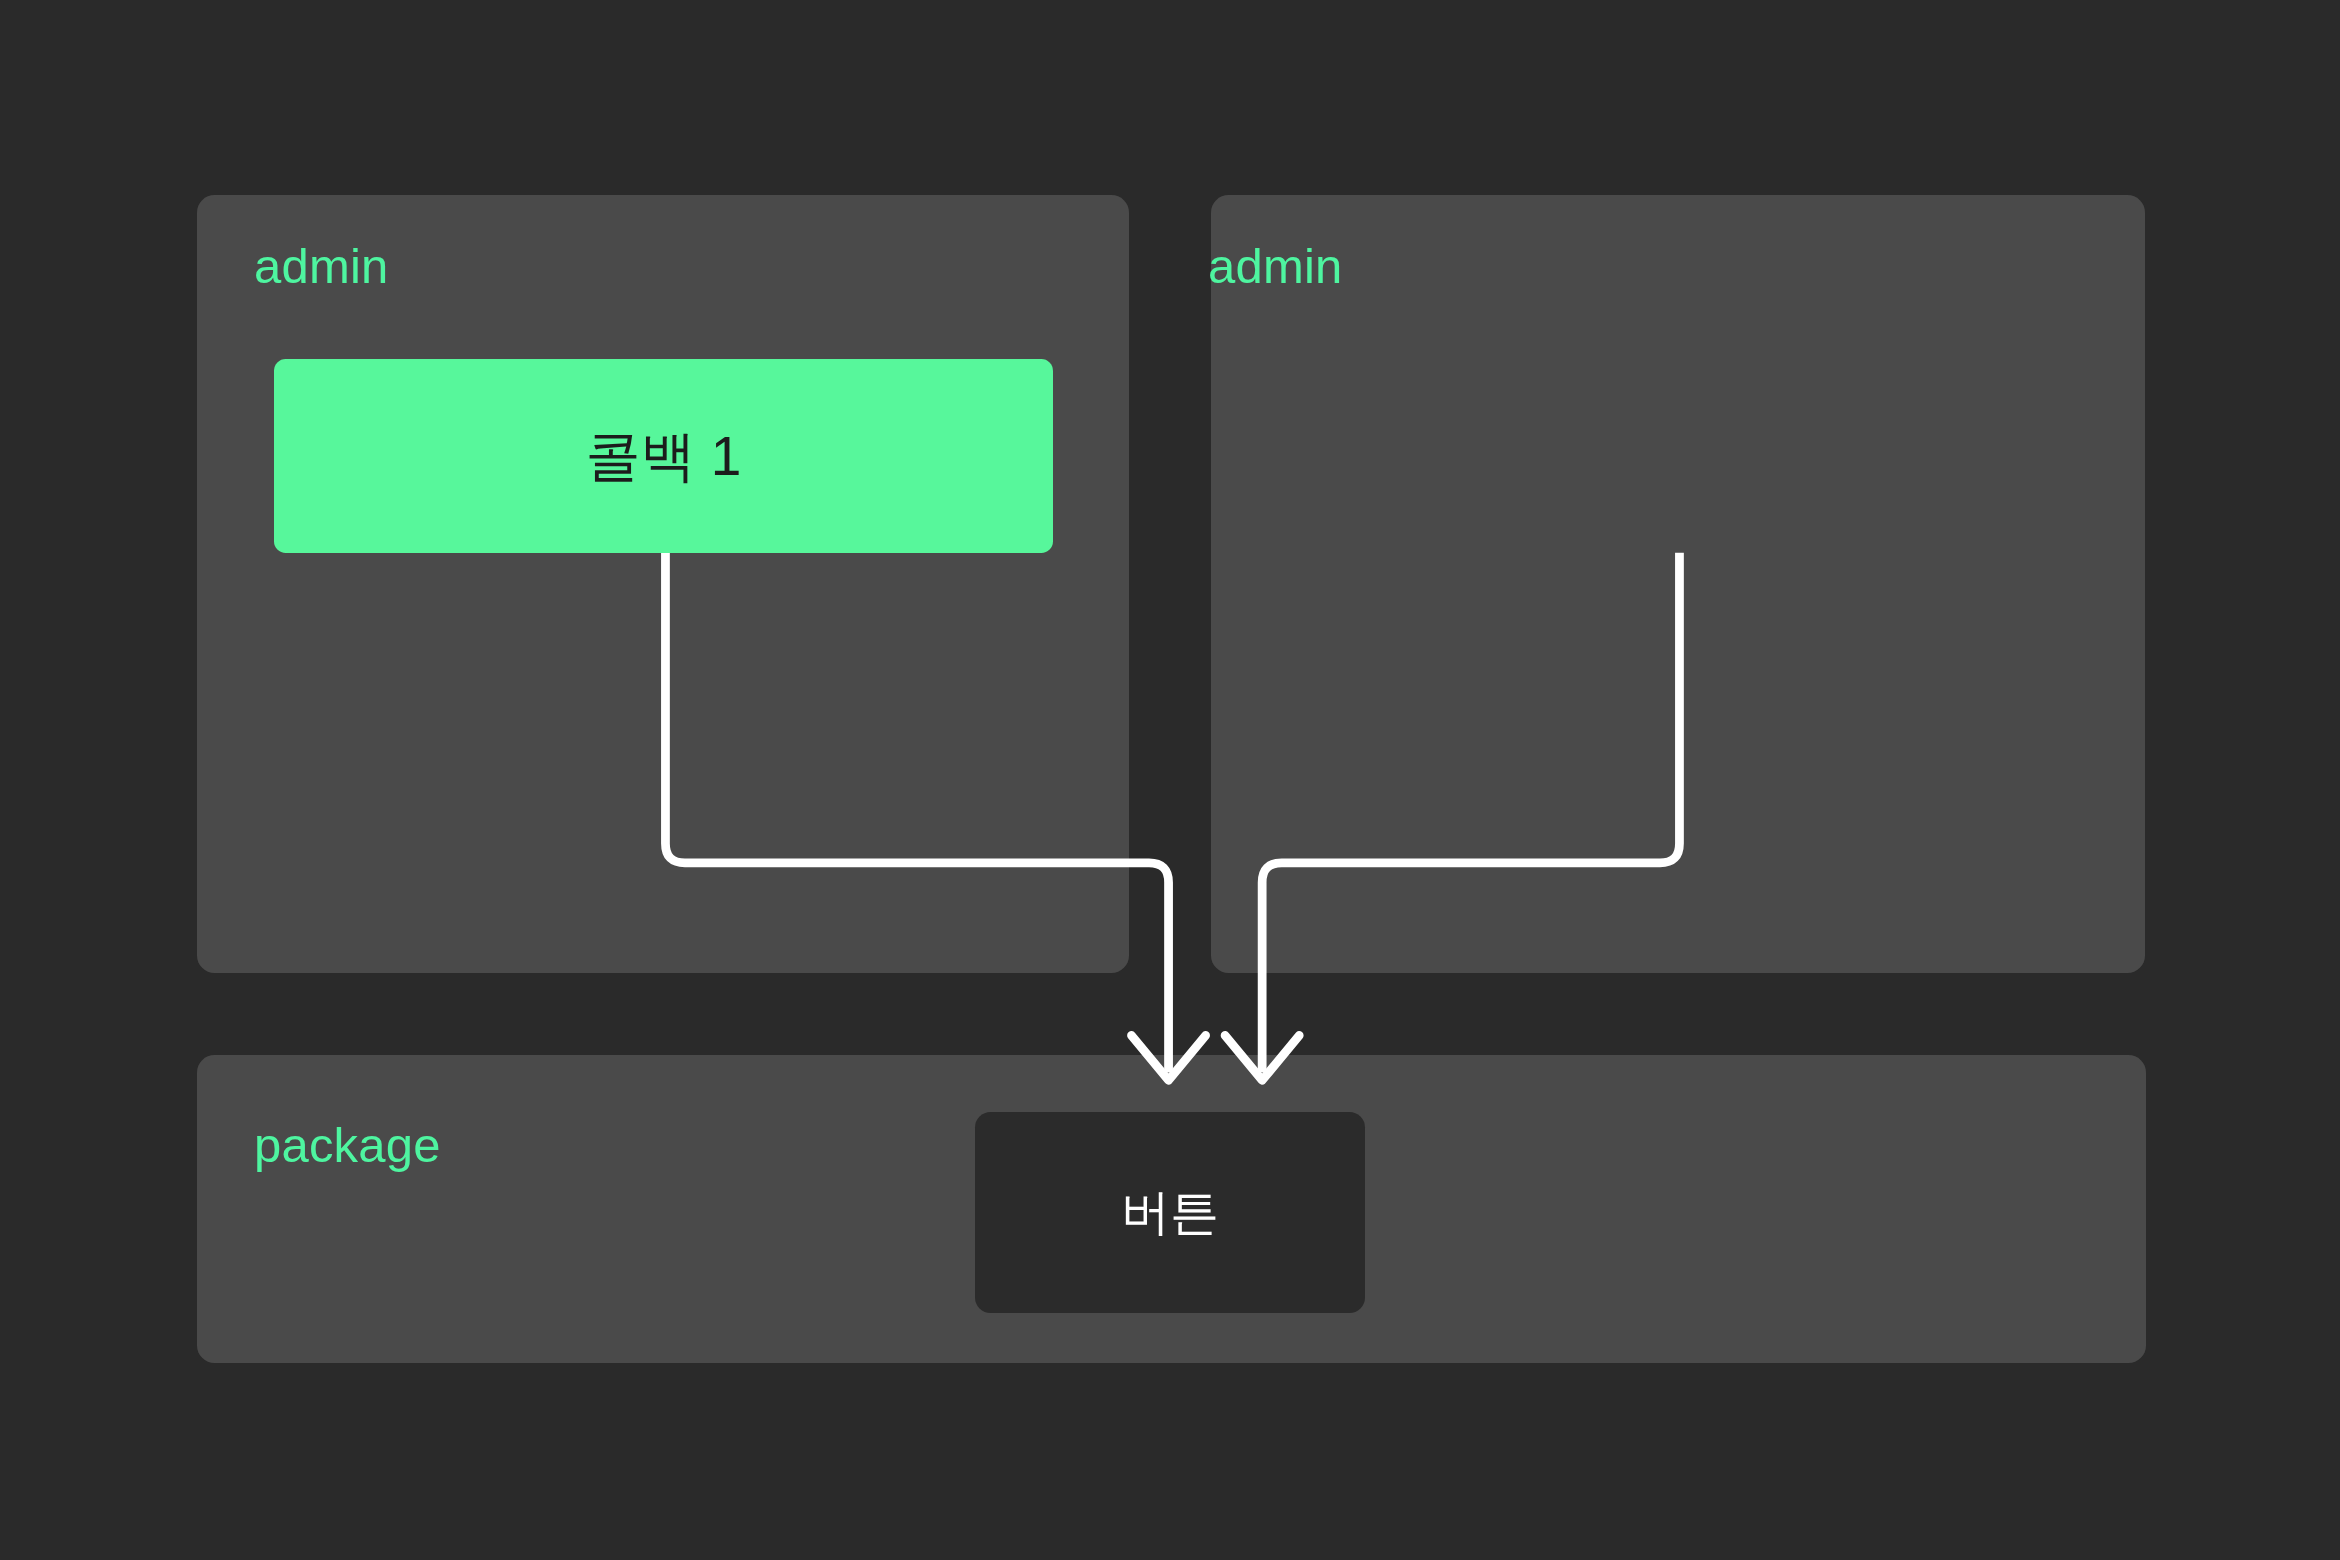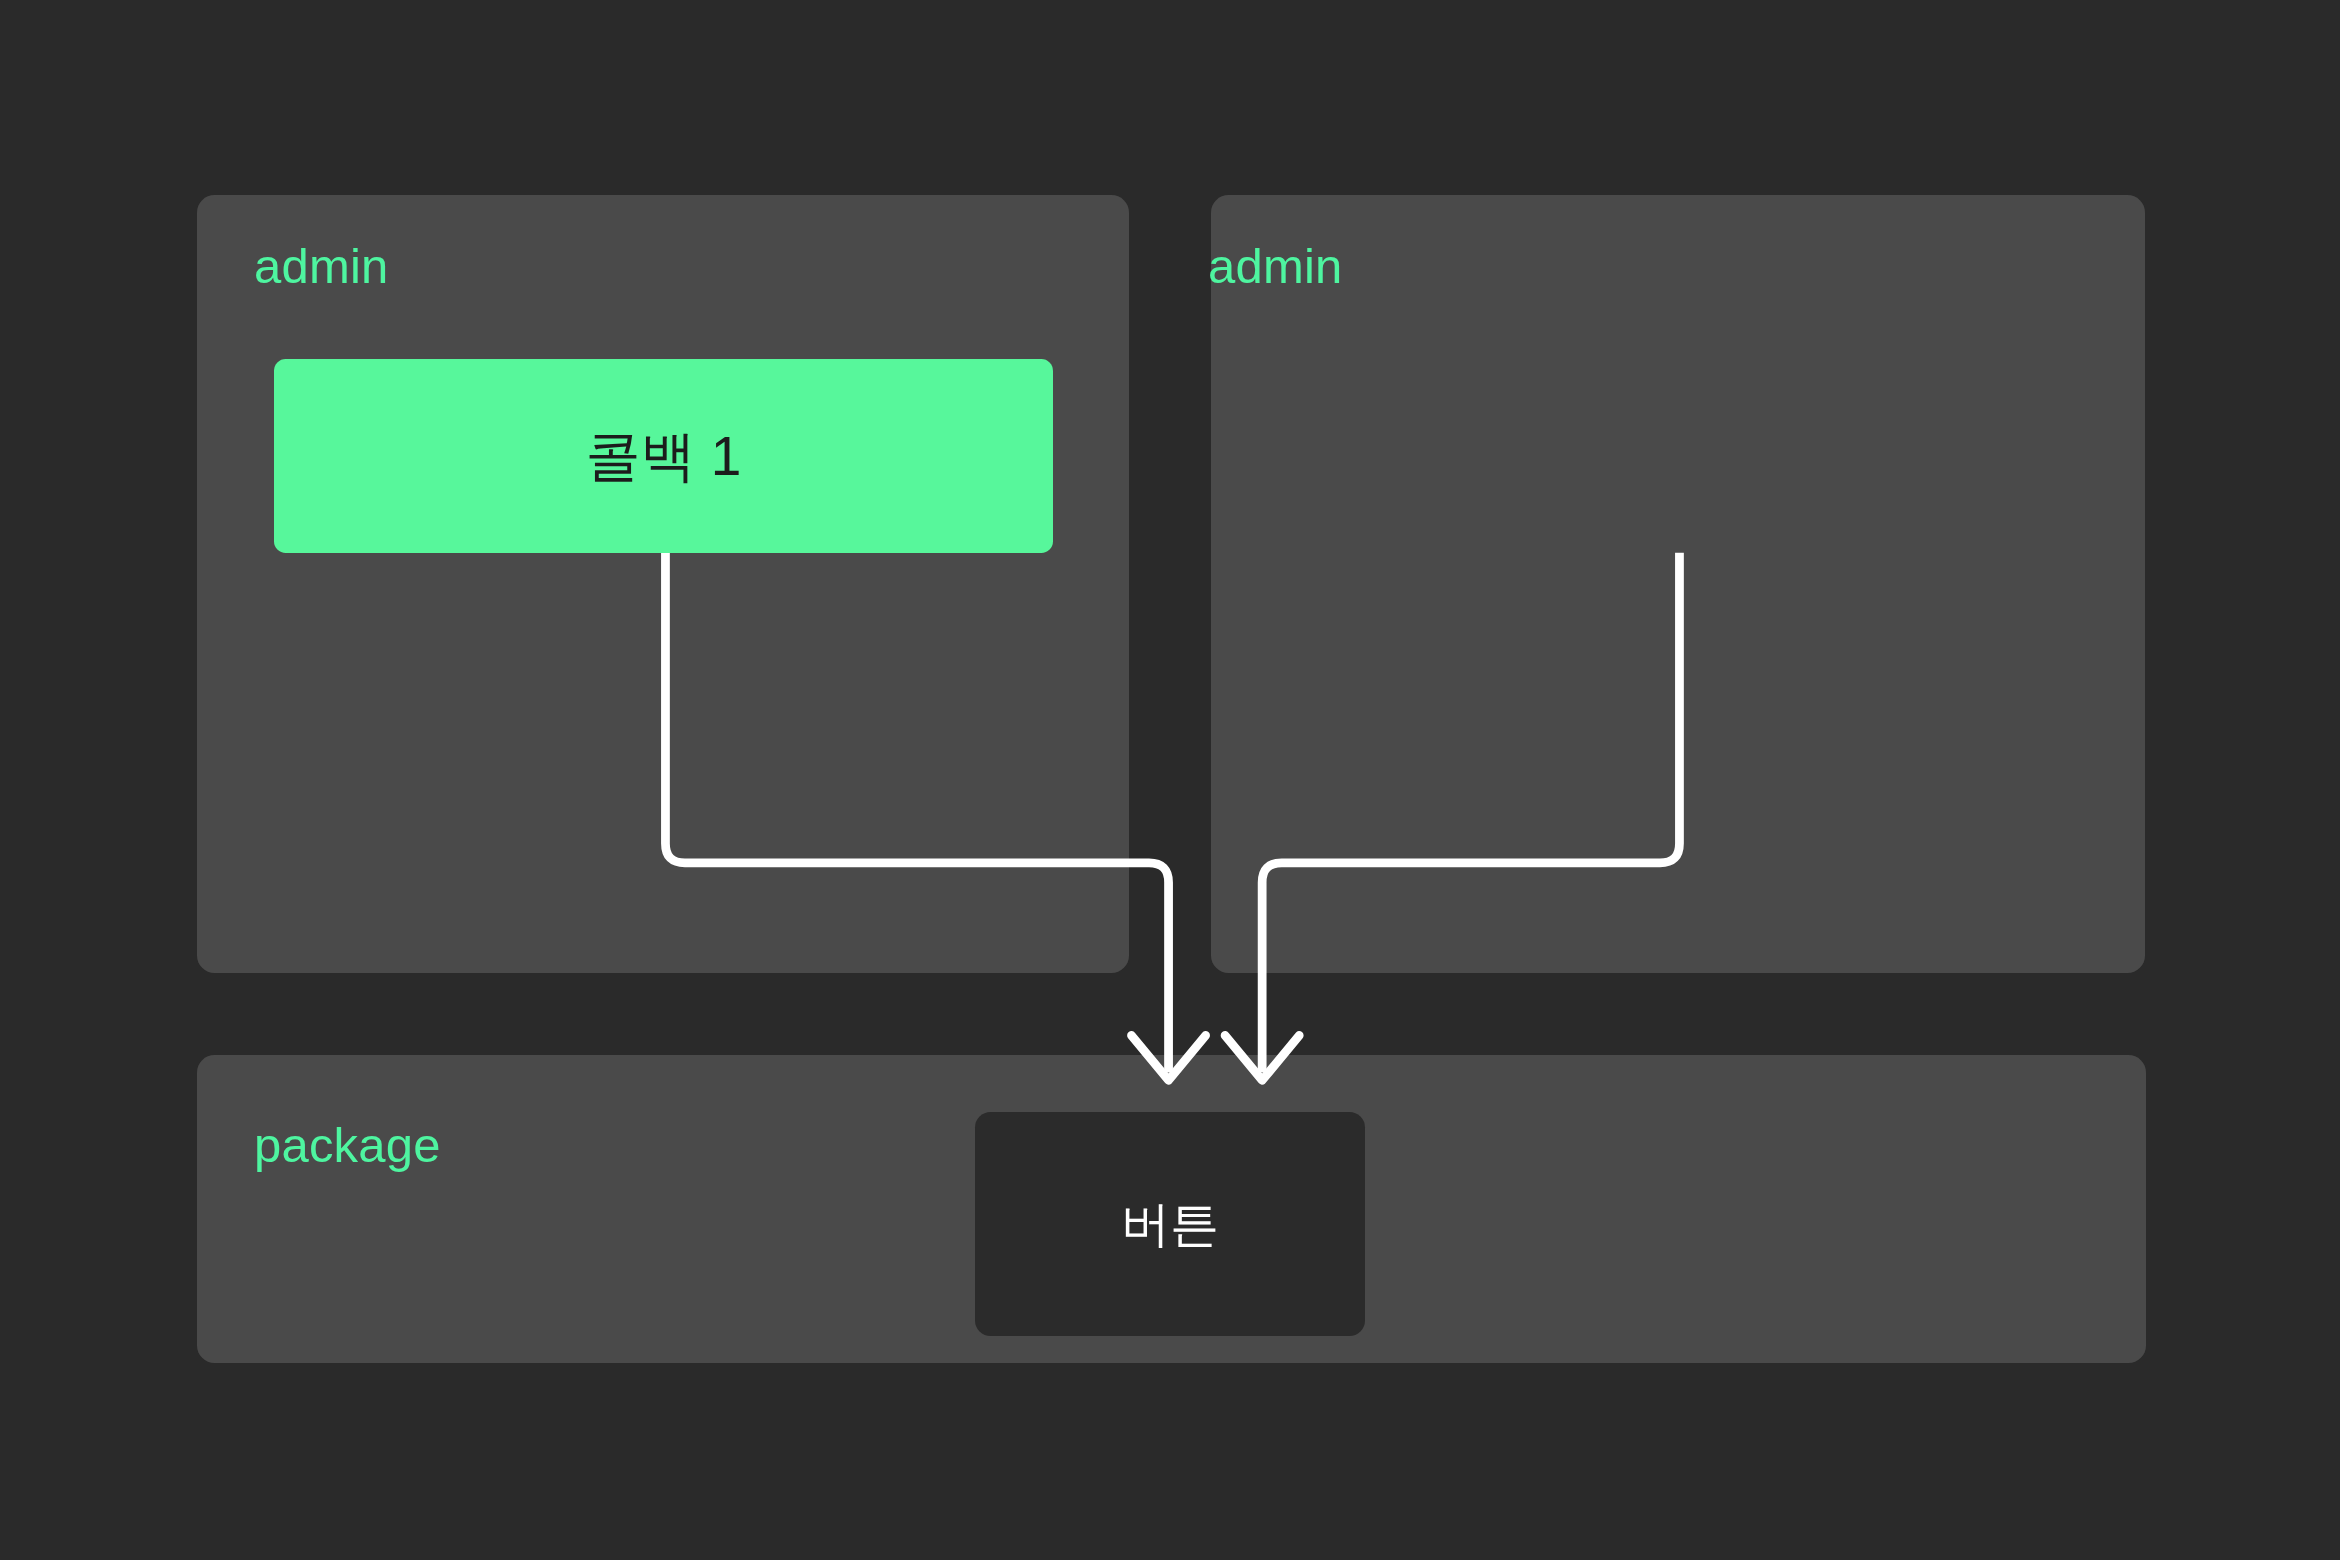--- a/index.html
+++ b/index.html
@@ -61,21 +61,21 @@
   }
   #node-callback1 .node-label { color: #1c1c1c; }
 
   #node-callback3 {
     left: 1289px; top: 359px; width: 780px; height: 194px;
     background: #fca08c;
   }
   #node-callback3 .node-label { color: #1c1c1c; }
 
   #node-button {
-    left: 975px; top: 1112px; width: 390px; height: 224px;
+    left: 975px; top: 1112px; width: 390px; height: 201px;
     background: #2b2b2b;
     border-radius: 15.6px;
   }
   #node-button .node-label { color: #ffffff; font-size: 49px; }
 
   #edge-layer {
     position: absolute;
     left: 0; top: 0;
     width: 2341px; height: 1560px;
     pointer-events: none;

